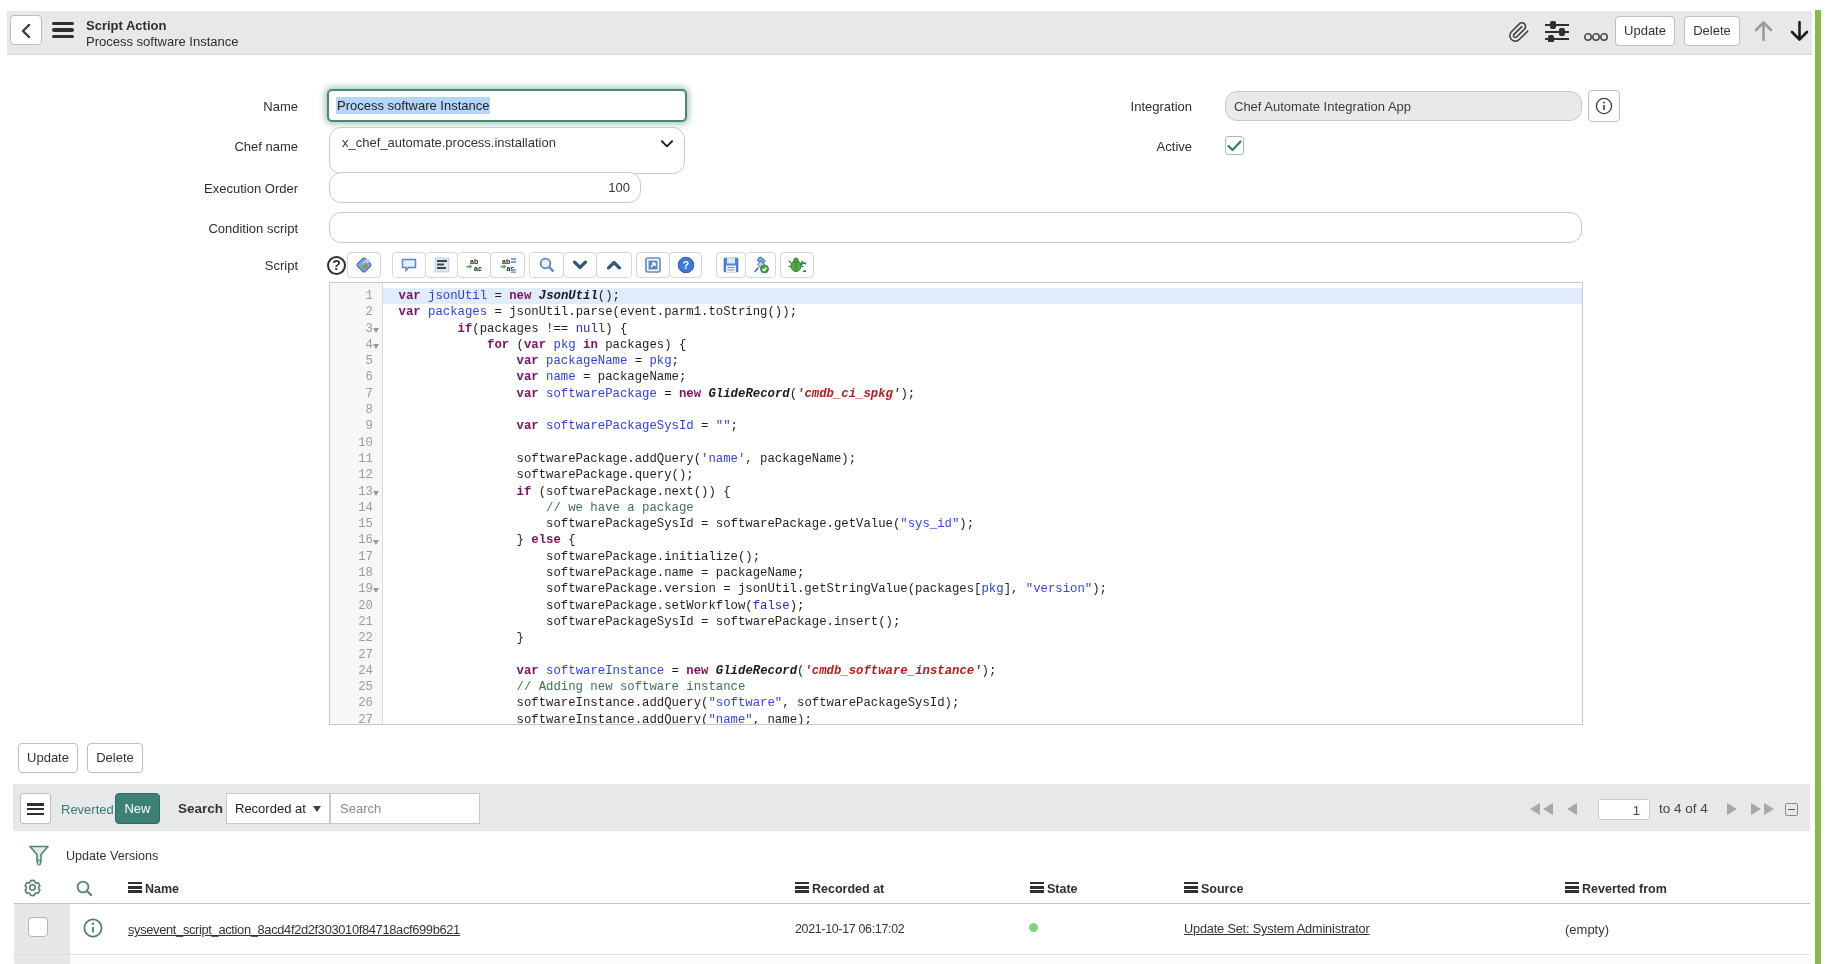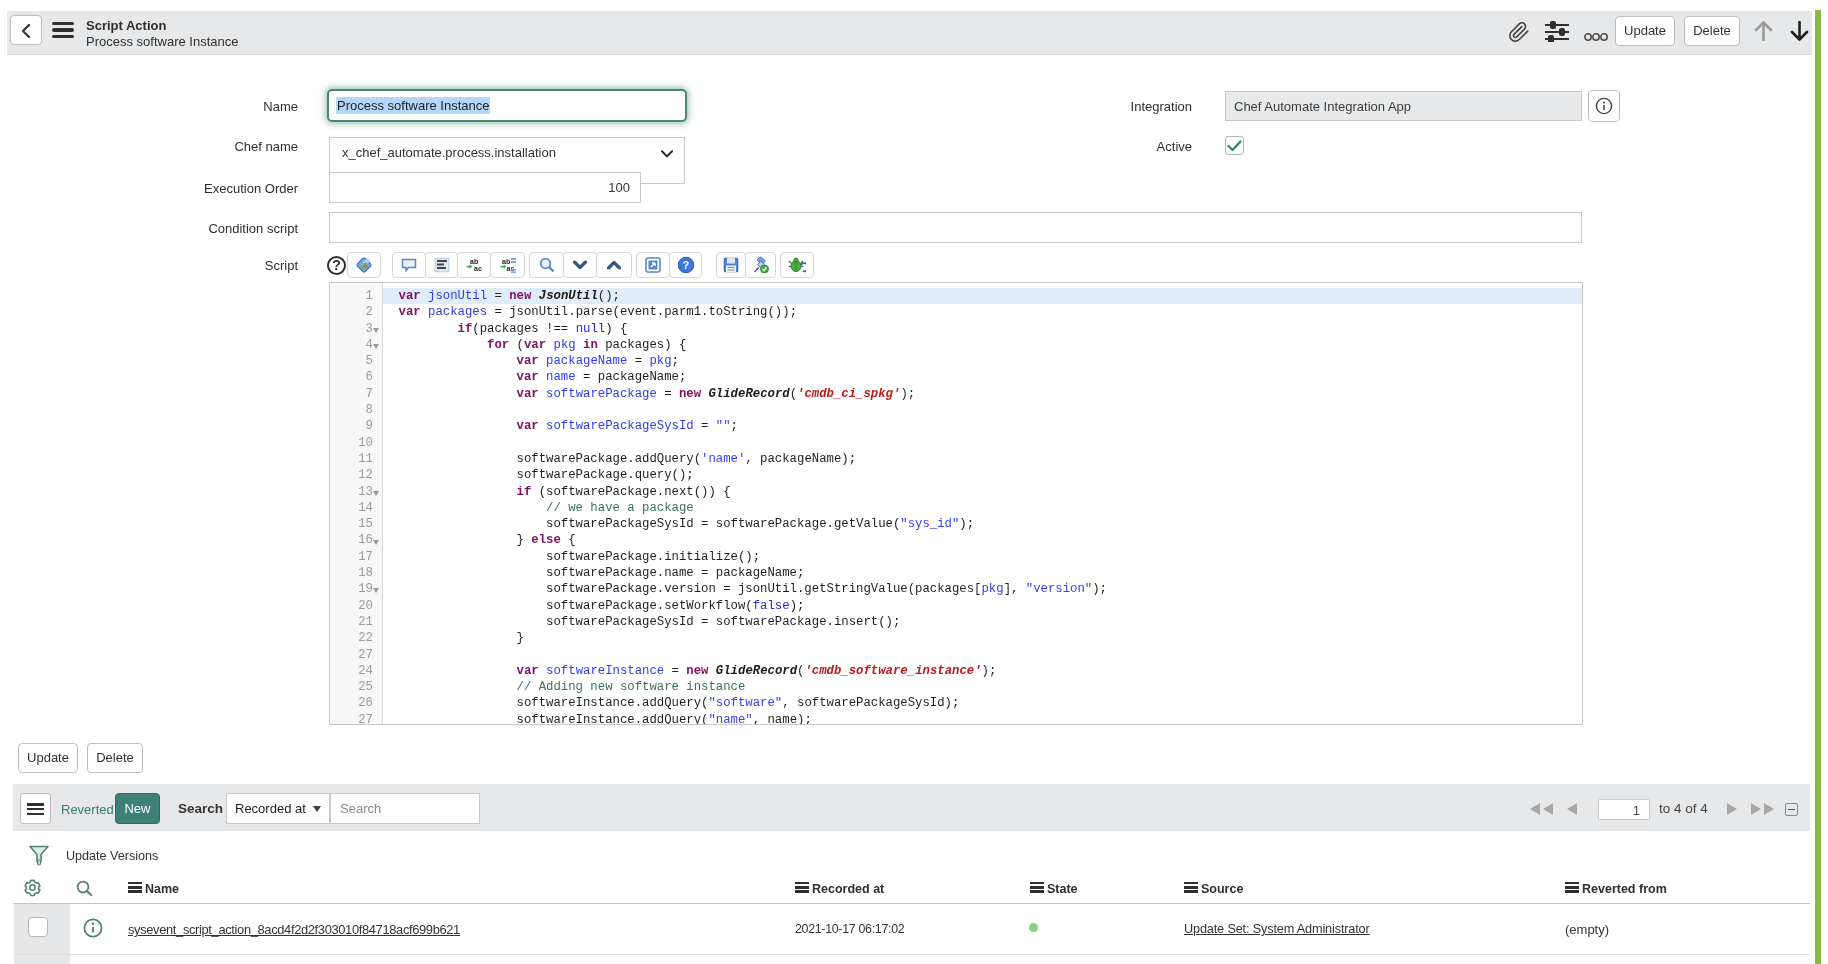--- a/index.html
+++ b/index.html
@@ -1,20 +1,20 @@
 <!DOCTYPE html>
 <html><head>
 <meta charset="utf-8">
 <style>
   * { margin:0; padding:0; box-sizing:border-box; }
   html,body { width:1828px; height:964px; background:#fff; font-family:"Liberation Sans", sans-serif; position:relative; overflow:hidden; }
   .abs { position:absolute; }
   .btn { background:#fff; border:1px solid #bdbdbd; border-radius:4px; color:#333; font-size:13px; text-align:center; }
   .lbl { position:absolute; font-size:13px; color:#2e2e2e; text-align:right; }
-  .inp { position:absolute; background:#fff; border:1px solid #c9c9c9; border-radius:0; font-size:13px; color:#333; }
+  .inp { position:absolute; background:#fff; border:1px solid #c9c9c9; border-radius:12px; font-size:13px; color:#333; }
   .tbtn { position:absolute; top:252px; height:26px; background:#fff; border:1px solid #d6d6d6; border-radius:4px; }
   .tbtn svg { position:absolute; left:50%; top:50%; transform:translate(-50%,-50%); }
   .mono { font-family:"Liberation Mono", monospace; }
   .k { color:#7c1161; font-weight:bold; }
   .d { color:#2d3ce8; }
   .s { color:#3741ec; }
   .a { color:#2a2ac0; }
   .c { color:#3e7158; }
   .t { color:#1a1a1a; font-weight:bold; font-style:italic; }
   .ts { color:#b91c1c; font-weight:bold; font-style:italic; }
@@ -77,21 +77,21 @@
 <div class="lbl" style="left:98px; top:139px; width:200px;">Chef name</div>
 <div class="lbl" style="left:98px; top:181px; width:200px;">Execution Order</div>
 <div class="lbl" style="left:98px; top:221px; width:200px;">Condition script</div>
 <div class="lbl" style="left:98px; top:258px; width:200px;">Script</div>
 <div class="lbl" style="left:992px; top:99px;  width:200px;">Integration</div>
 <div class="lbl" style="left:992px; top:139px; width:200px;">Active</div>
 
 <div class="abs" style="left:327px; top:89px; width:360px; height:33px; border:2px solid #4b8873; border-radius:5px; background:#fff; box-shadow:0 0 6px 2px rgba(88,152,120,0.55);">
   <span style="position:absolute; left:7px; top:6px; font-size:13px; color:#1f1f1f; background:#b5d6f8; padding:1px 1px;">Process software Instance</span>
 </div>
-<div class="inp" style="left:329px; top:137px; width:356px; height:47px;">
+<div class="inp" style="left:329px; top:127px; width:356px; height:47px;">
   <span style="position:absolute; left:12px; top:7px;">x_chef_automate.process.installation</span>
   <svg width="12" height="8" viewBox="0 0 13 8" style="position:absolute; right:11px; top:12px;">
       <path d="M1 1 L6.5 6.5 L12 1" stroke="#1f1f1f" stroke-width="2" fill="none" stroke-linecap="round" stroke-linejoin="round"></path>
     </svg>
 </div>
 <div class="inp" style="left:329px; top:172px; width:312px; height:31px;">
   <span style="position:absolute; right:10px; top:7px;">100</span>
 </div>
 <div class="inp" style="left:329px; top:212px; width:1253px; height:31px;"></div>
 

